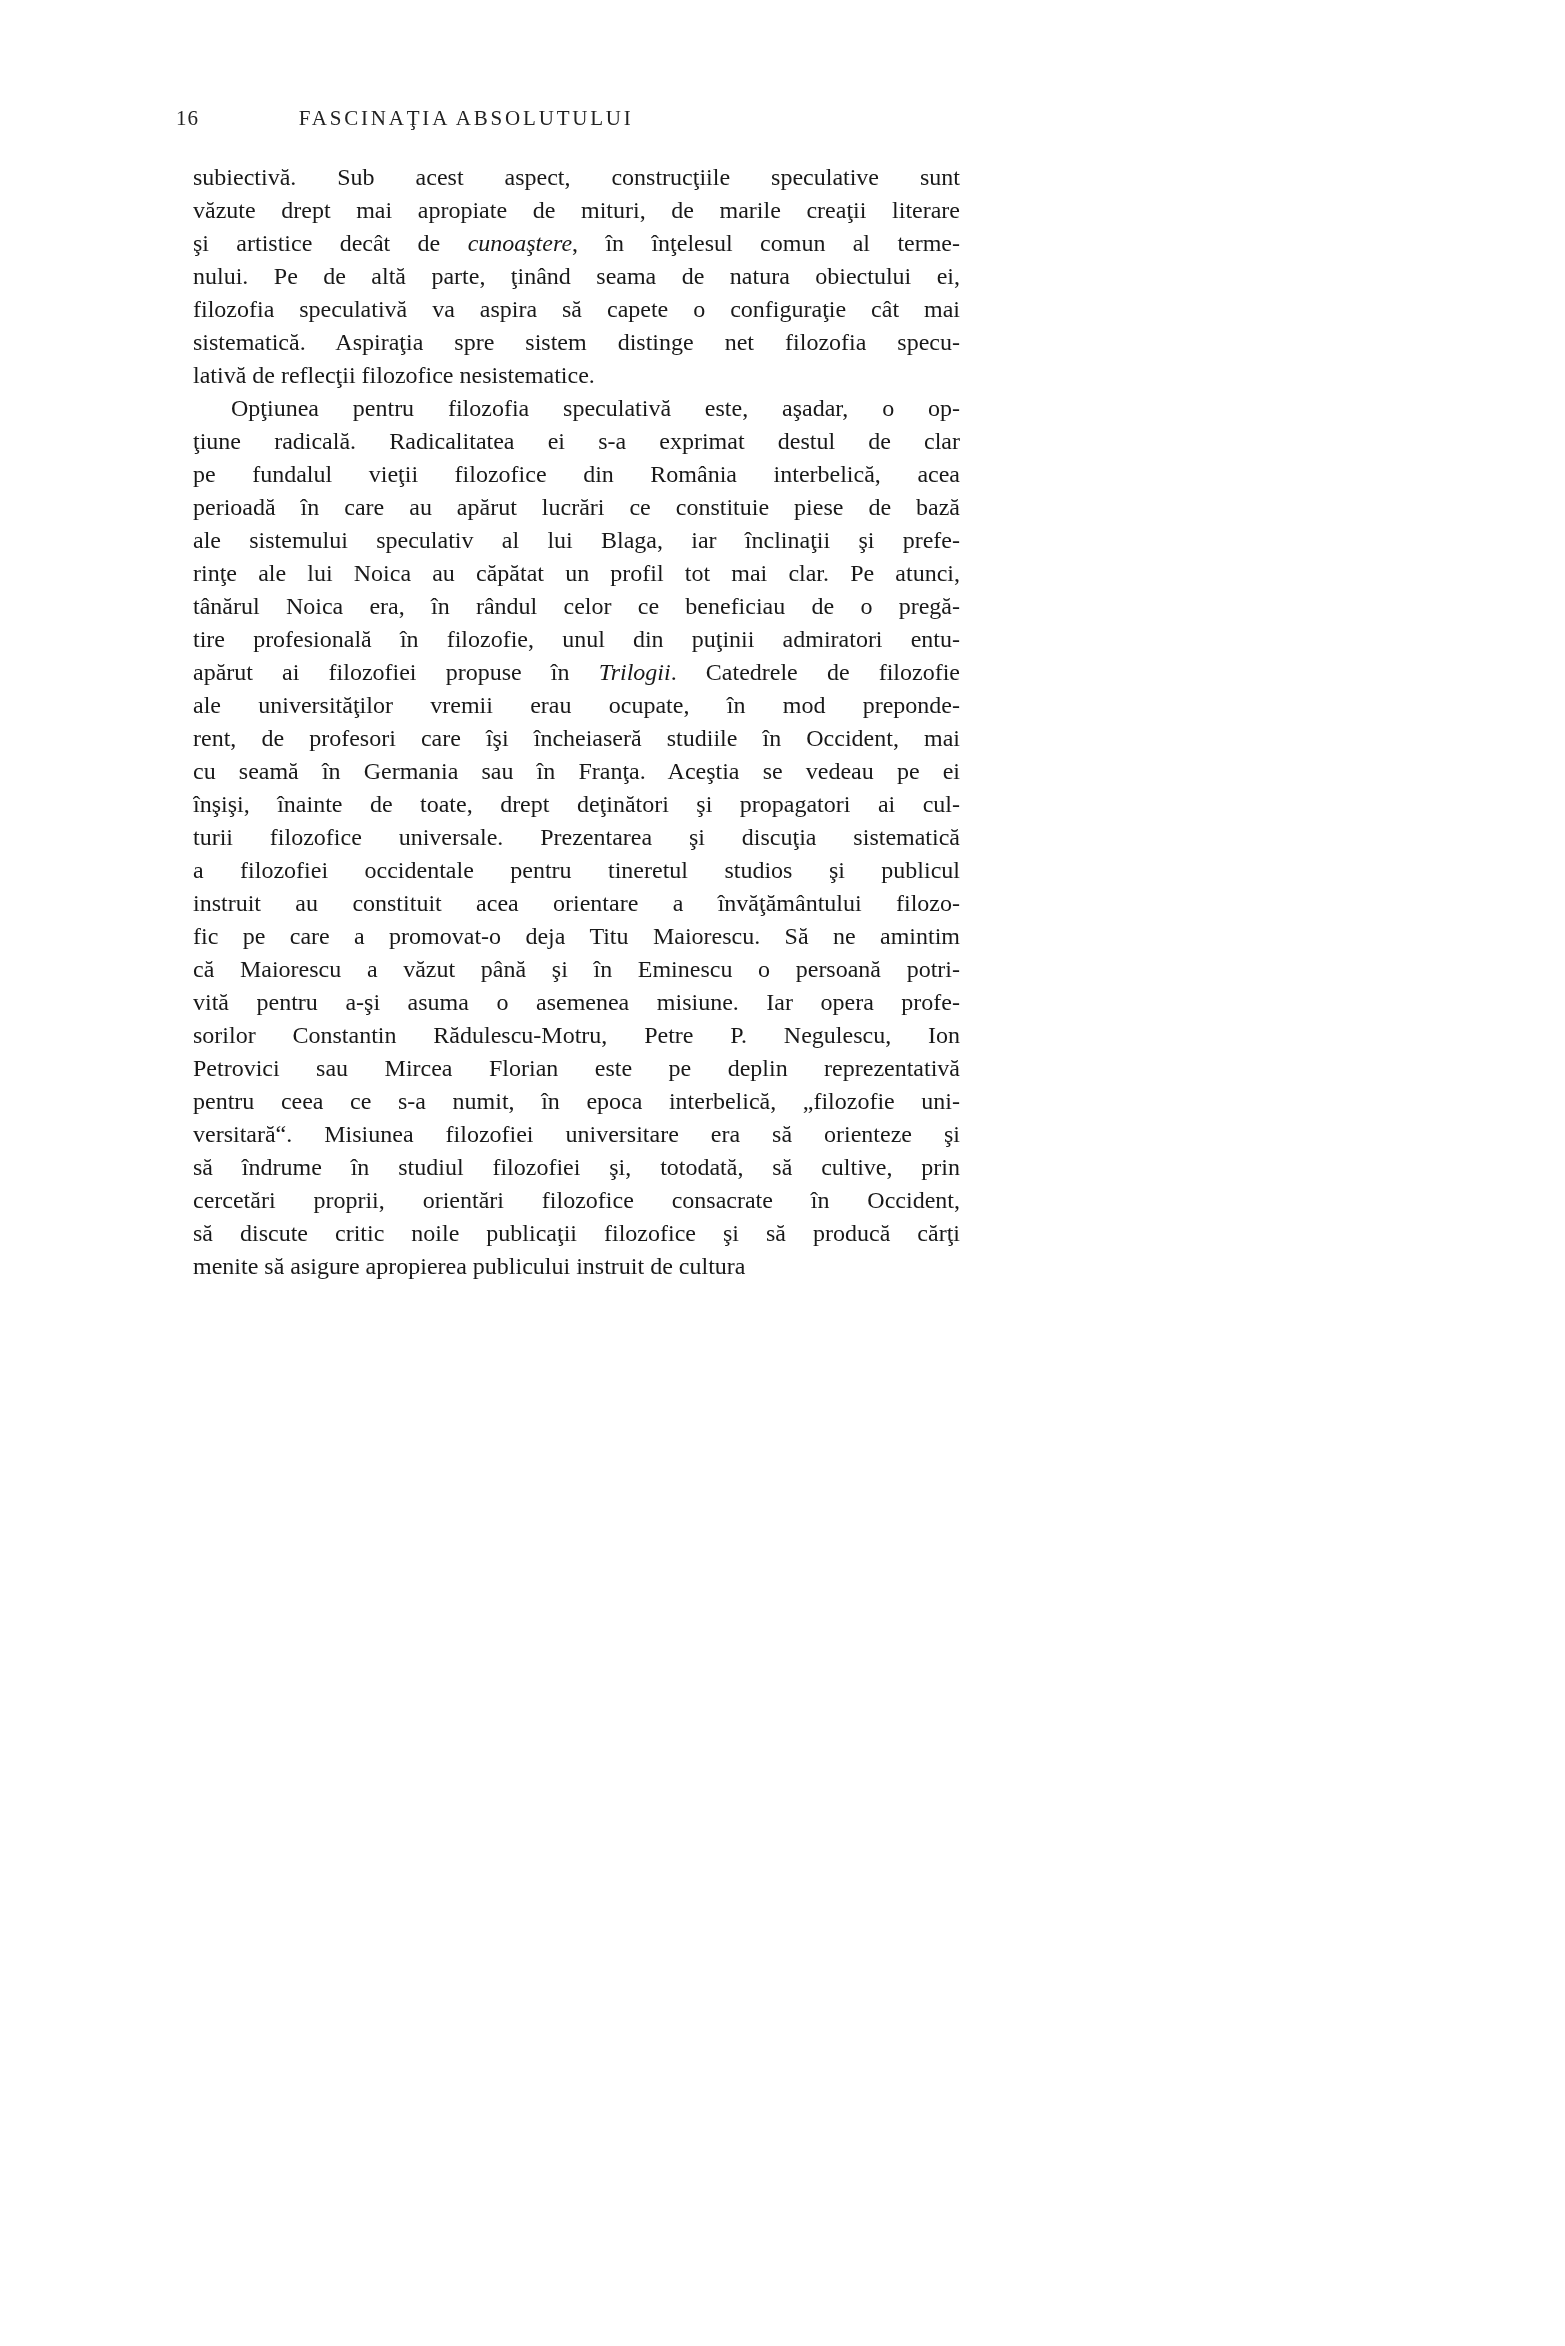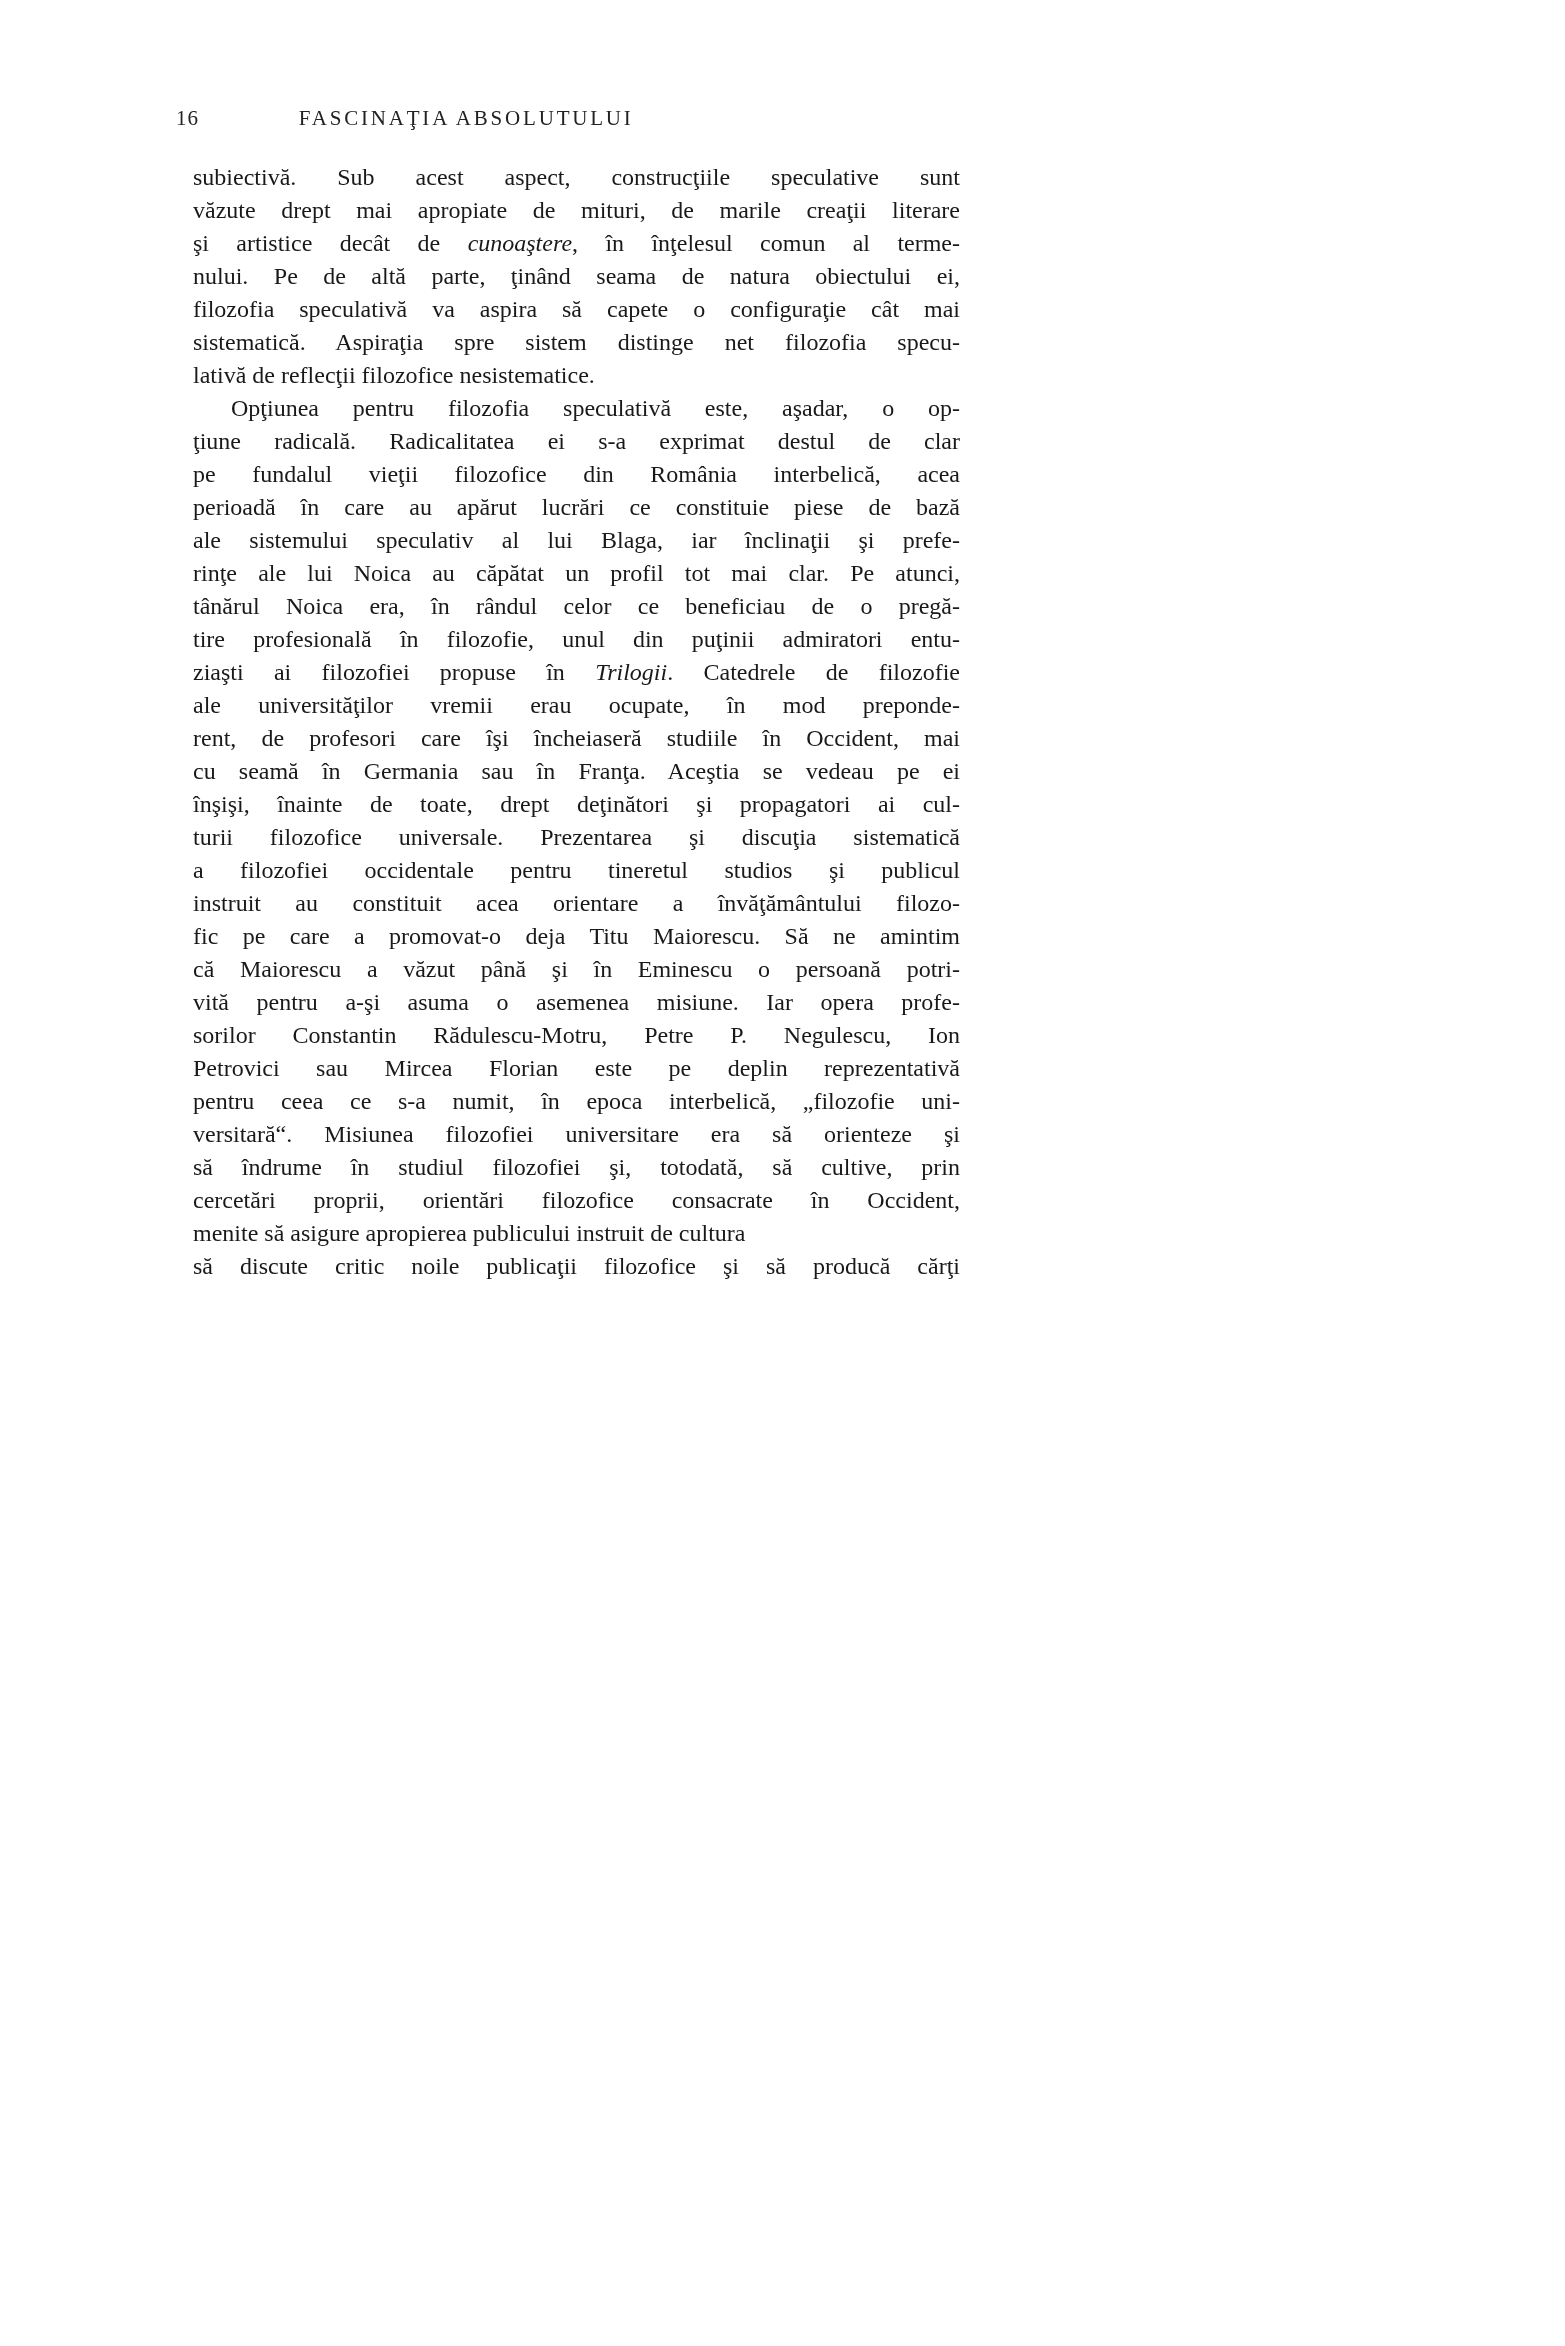--- a/index.html
+++ b/index.html
@@ -75,34 +75,34 @@
       <div class="line"><span>sistematică. Aspiraţia spre sistem distinge net filozofia specu-</span></div>
       <div class="line last"><span>lativă de reflecţii filozofice nesistematice.</span></div>
       <div class="line indent"><span>Opţiunea pentru filozofia speculativă este, aşadar, o op-</span></div>
       <div class="line"><span>ţiune radicală. Radicalitatea ei s-a exprimat destul de clar</span></div>
       <div class="line"><span>pe fundalul vieţii filozofice din România interbelică, acea</span></div>
       <div class="line"><span>perioadă în care au apărut lucrări ce constituie piese de bază</span></div>
       <div class="line"><span>ale sistemului speculativ al lui Blaga, iar înclinaţii şi prefe-</span></div>
       <div class="line"><span>rinţe ale lui Noica au căpătat un profil tot mai clar. Pe atunci,</span></div>
       <div class="line"><span>tânărul Noica era, în rândul celor ce beneficiau de o pregă-</span></div>
       <div class="line"><span>tire profesională în filozofie, unul din puţinii admiratori entu-</span></div>
-      <div class="line"><span>ziaşti ai filozofiei propuse în </span><span class="it">Trilogii</span><span>. Catedrele de filozofie</span></div>
+      <div class="line"><span>apărut ai filozofiei propuse în </span><span class="it">Trilogii</span><span>. Catedrele de filozofie</span></div>
       <div class="line"><span>ale universităţilor vremii erau ocupate, în mod preponde-</span></div>
       <div class="line"><span>rent, de profesori care îşi încheiaseră studiile în Occident, mai</span></div>
       <div class="line"><span>cu seamă în Germania sau în Franţa. Aceştia se vedeau pe ei</span></div>
       <div class="line"><span>înşişi, înainte de toate, drept deţinători şi propagatori ai cul-</span></div>
       <div class="line"><span>turii filozofice universale. Prezentarea şi discuţia sistematică</span></div>
       <div class="line"><span>a filozofiei occidentale pentru tineretul studios şi publicul</span></div>
       <div class="line"><span>instruit au constituit acea orientare a învăţământului filozo-</span></div>
       <div class="line"><span>fic pe care a promovat-o deja Titu Maiorescu. Să ne amintim</span></div>
       <div class="line"><span>că Maiorescu a văzut până şi în Eminescu o persoană potri-</span></div>
       <div class="line"><span>vită pentru a-şi asuma o asemenea misiune. Iar opera profe-</span></div>
       <div class="line"><span>sorilor Constantin Rădulescu-Motru, Petre P. Negulescu, Ion</span></div>
       <div class="line"><span>Petrovici sau Mircea Florian este pe deplin reprezentativă</span></div>
       <div class="line"><span>pentru ceea ce s-a numit, în epoca interbelică, „filozofie uni-</span></div>
       <div class="line"><span>versitară“. Misiunea filozofiei universitare era să orienteze şi</span></div>
       <div class="line"><span>să îndrume în studiul filozofiei şi, totodată, să cultive, prin</span></div>
       <div class="line"><span>cercetări proprii, orientări filozofice consacrate în Occident,</span></div>
+      <div class="line"><span>să discute critic noile publicaţii filozofice şi să producă cărţi</span></div>
       <div class="line last"><span>menite să asigure apropierea publicului instruit de cultura</span></div>
-      <div class="line"><span>să discute critic noile publicaţii filozofice şi să producă cărţi</span></div>
     </div>
 </div>
 
 
 </body></html>

